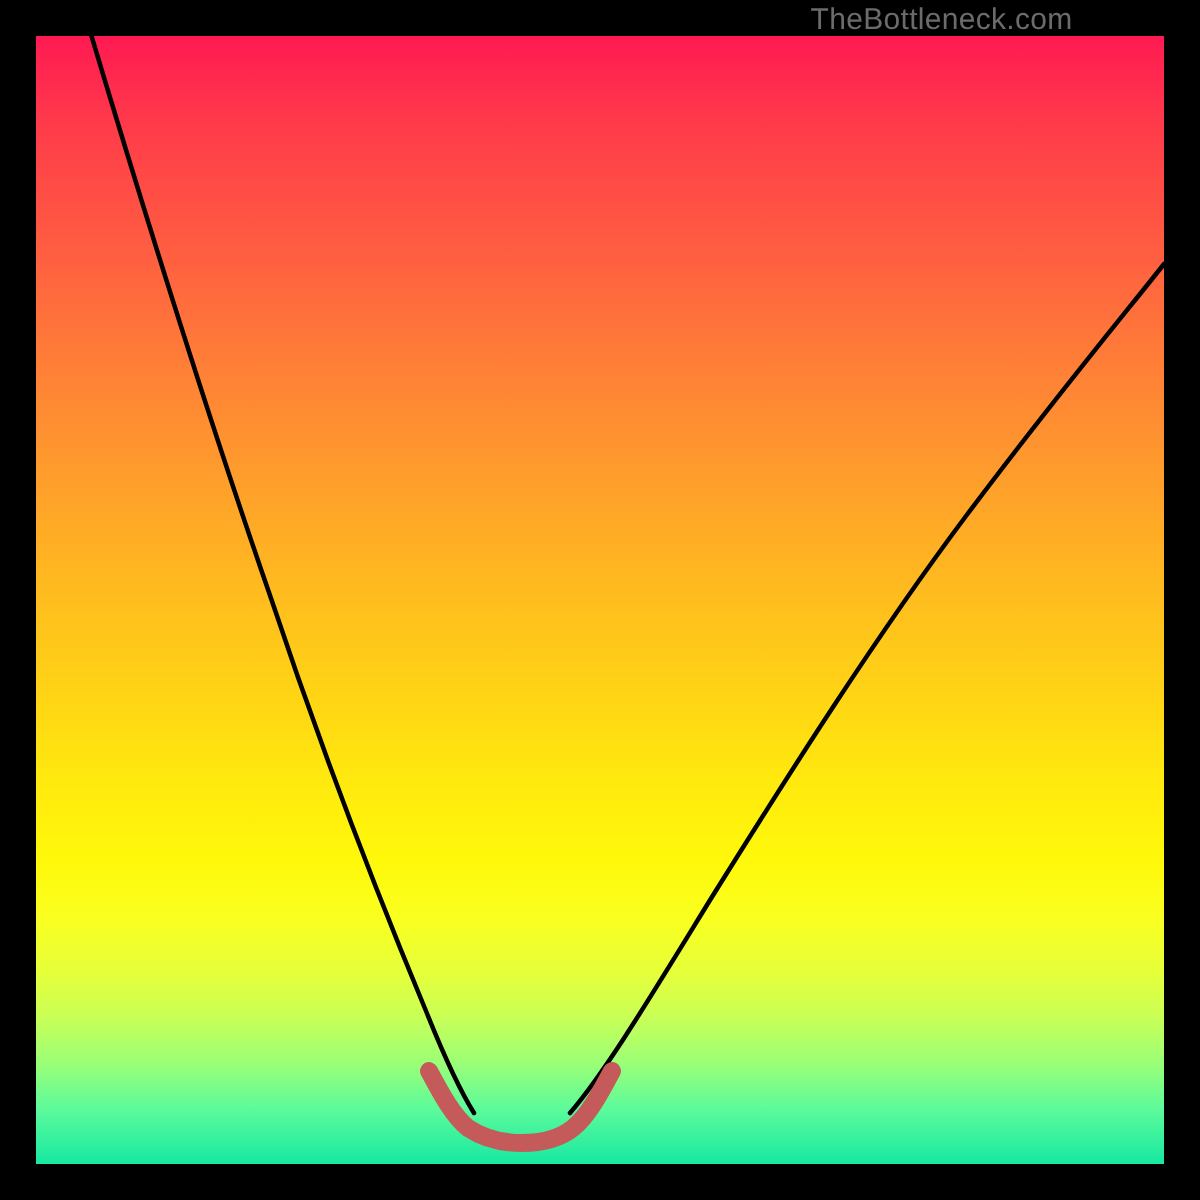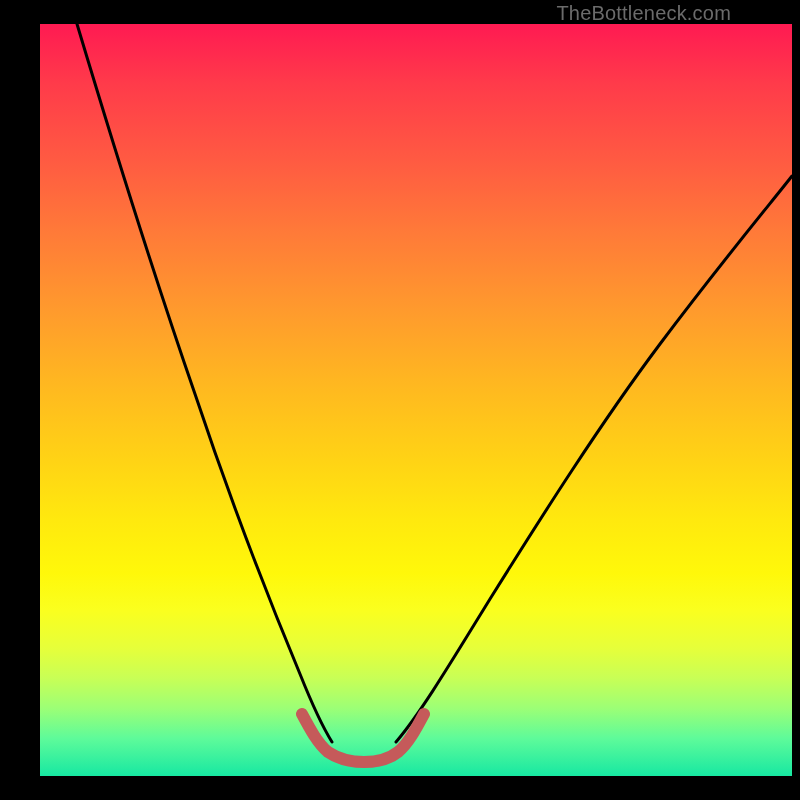--- a/index.html
+++ b/index.html
@@ -6,21 +6,21 @@
     margin: 0;
     padding: 0;
     width: 800px;
     height: 800px;
     background: #000;
     overflow: hidden;
     font-family: Arial, Helvetica, sans-serif;
   }
   .frame {
     position: absolute;
-    left: 16px;
+    left: 0;
     top: 0;
     width: 725px;
     height: 800px;
     background: #000;
   }
   .plot {
     position: absolute;
     left: 24px;
     top: 24px;
     width: 752px;

